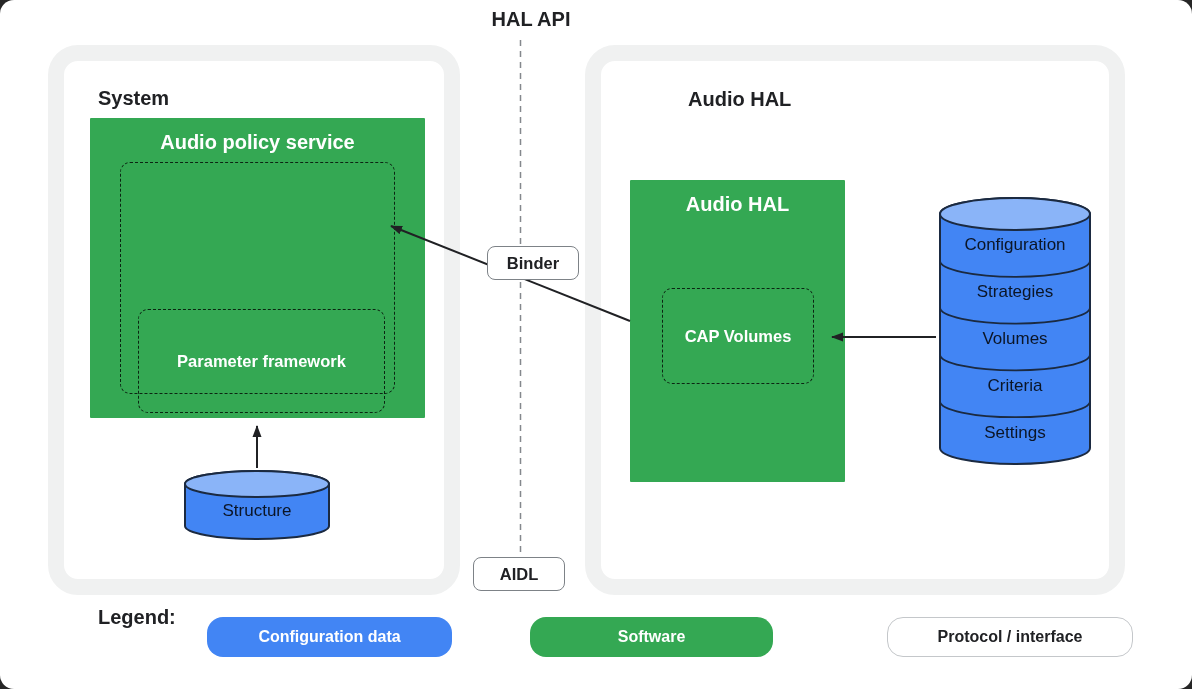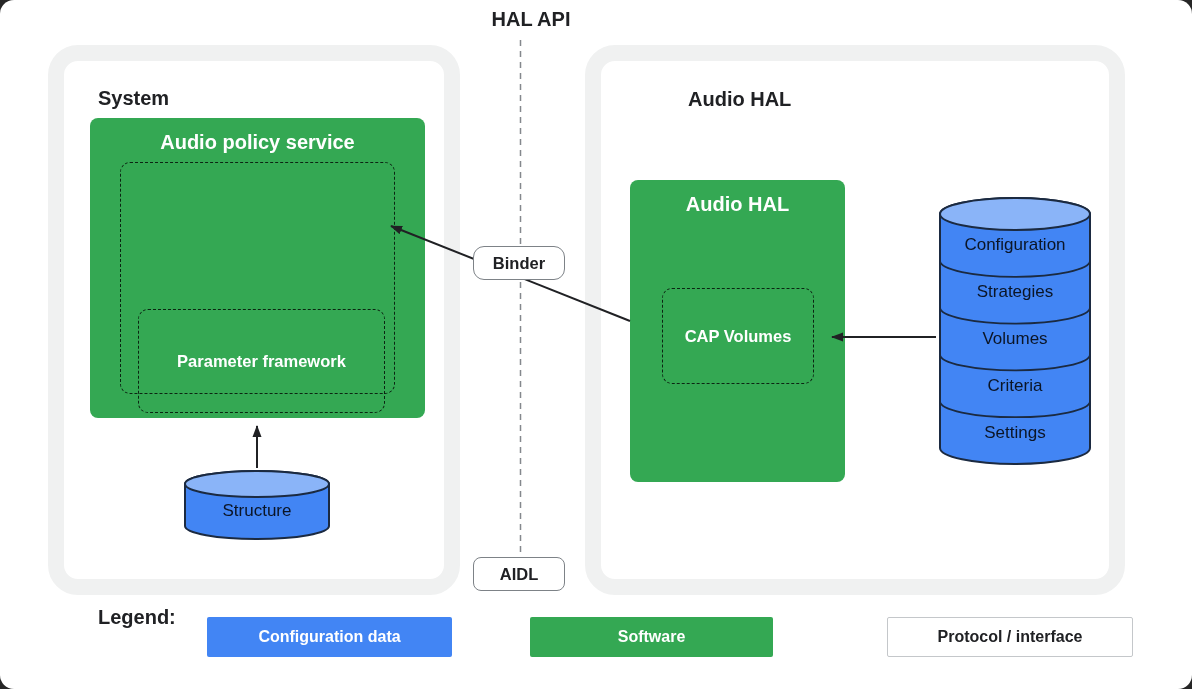--- a/index.html
+++ b/index.html
@@ -14,37 +14,37 @@
     color:var(--ink,#202124);
   }
   .frame {
     position:absolute; background:#ffffff;
     border:16px solid var(--container-gray,#F0F1F1);
     border-radius:30px; box-sizing:border-box;
   }
   .label-lg { position:absolute; font-size:20px; font-weight:bold; color:var(--ink,#202124); white-space:nowrap; }
   .greenbox {
     position:absolute; background:var(--software-green,#34A853);
-    border-radius:8px; color:#fff; box-sizing:border-box;
+    border-radius:1px; color:#fff; box-sizing:border-box;
   }
   .greenbox .gtitle { text-align:center; font-weight:bold; font-size:20px; padding-top:13px; }
   .dashedbox {
     position:absolute; border:1.6px dashed rgba(0,0,0,0.78); border-radius:10px;
     box-sizing:border-box;
   }
   .dashedbox.centered { display:flex; align-items:center; justify-content:center;
     font-weight:bold; font-size:16.5px; color:#fff; }
   .badge {
     position:absolute; width:92px; height:34px; background:#fff;
     border:1.5px solid #7d8287; border-radius:8px; box-sizing:border-box;
     display:flex; align-items:center; justify-content:center;
     font-weight:bold; font-size:16.5px; z-index:6; color:var(--ink,#202124);
   }
   .pill {
-    position:absolute; height:40px; border-radius:2px; box-sizing:border-box;
+    position:absolute; height:40px; border-radius:16px; box-sizing:border-box;
     display:flex; align-items:center; justify-content:center;
     font-weight:bold; font-size:16px;
   }
   .pill.blue { background:var(--config-blue,#4285F4); color:#fff; }
   .pill.green { background:var(--software-green,#34A853); color:#fff; }
   .pill.white { background:#fff; color:var(--ink,#202124); border:1.5px solid #c4c7ca; }
   svg.overlay { position:absolute; left:0; top:0; z-index:5; pointer-events:none; }
   .cyl { position:absolute; z-index:2; }
   .cyl-body { fill:var(--config-blue,#4285F4); stroke:#1b2a41; stroke-width:2; }
   .cyl-top  { fill:var(--config-blue-light,#8AB4F8); stroke:#1b2a41; stroke-width:2; }
@@ -107,21 +107,21 @@
       <marker id="ah" markerWidth="13" markerHeight="11" refX="11" refY="5" orient="auto" markerUnits="userSpaceOnUse">
         <path d="M0,0.5 L12,5 L0,9.5 Z" fill="#202124"></path>
       </marker>
     </defs>
     <line class="dash-line" x1="520.5" y1="40" x2="520.5" y2="572"></line>
     <line class="conn-line" x1="257" y1="468" x2="257" y2="426" marker-end="url(#ah)"></line>
     <line class="conn-line" x1="936" y1="337" x2="832" y2="337" marker-end="url(#ah)"></line>
     <line class="conn-line" x1="630" y1="321" x2="391" y2="226" marker-end="url(#ah)"></line>
   </svg>
 
-  <div class="badge" style="left:473px; top:246px;border-radius:11px;">
+  <div class="badge" style="left:487px; top:246px;">
     <span>Binder</span>
   </div>
   <div class="badge" style="left:473px; top:557px;">
     <span>AIDL</span>
   </div>
 
   <div>
     <div class="label-lg" style="left:98px; top:606px;">Legend:</div>
     <div class="pill blue" style="left:207px; top:617px; width:245px;">
       <span>Configuration data</span>

